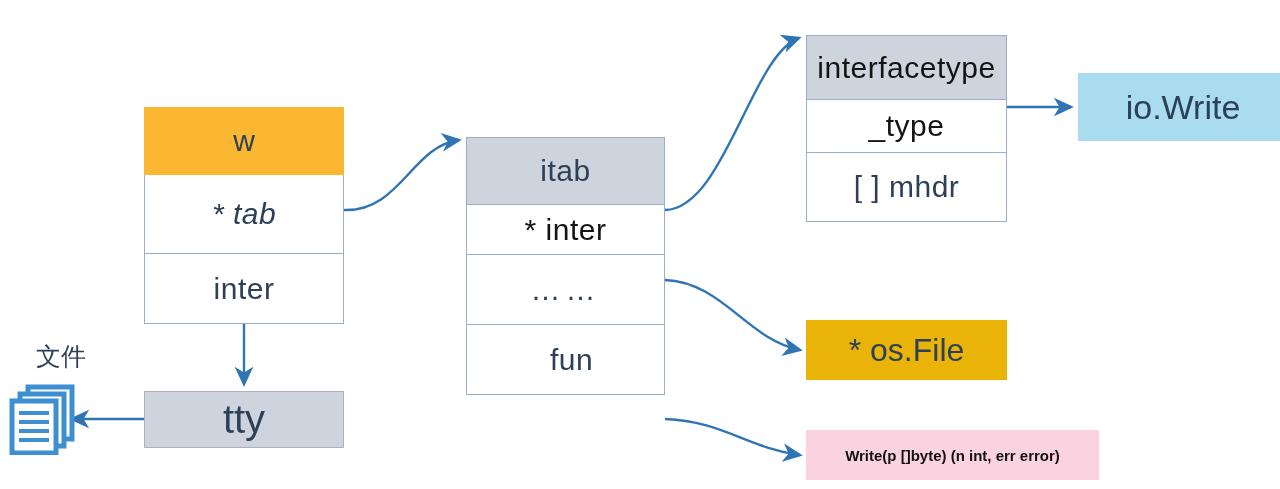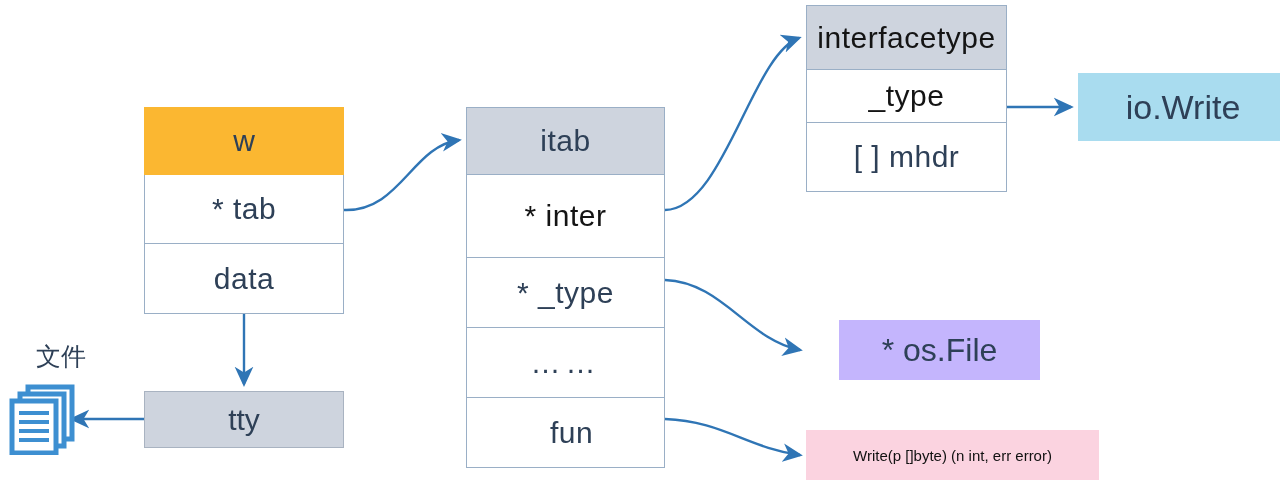--- a/index.html
+++ b/index.html
@@ -31,41 +31,42 @@
     align-items: center;
     justify-content: center;
     color: #2e4057;
     font-size: 30px;
     letter-spacing: .5px;
     white-space: nowrap;
   }
   .struct .row.head {
     border-top: 1px solid #9aafc6;
     background: #ced4de;
+    margin-top: 30px;
   }
   .struct .row.dark { color: #141414; }
   .struct .row.dots {
     letter-spacing: 5px;
     font-size: 30px;
   }
 
   
   .leaf {
     position: absolute;
     box-sizing: border-box;
     display: flex;
     align-items: center;
     justify-content: center;
     white-space: nowrap;
   }
   .leaf-orange { background: #fbb731; color: #2e4057; font-size: 30px; }
-  .leaf-gray   { background: #ced4de; border: 1px solid #a9b3c1; color: #2e4057; font-size: 30px; }
+  .leaf-gray   { background: #ced4de; border: 1px solid #a9b3c1; color: #2e4057; font-size: 40px; }
   .leaf-blue   { background: #a9dcef; color: #2e4057; font-size: 34px; }
-  .leaf-green  { background: #c4b5fd; color: #2e4057; font-size: 32px; margin-left: 33px; }
-  .leaf-pink   { background: #fbd3e0; color: #111111; font-size: 15px; font-weight: 400; }
+  .leaf-green  { background: #eab308; color: #2e4057; font-size: 32px; }
+  .leaf-pink   { background: #fbd3e0; color: #111111; font-size: 15px; font-weight: 700; }
 
   
   #file-icon { position: absolute; }
   #file-label {
     position: absolute;
     color: #2e4057;
     font-size: 25px;
     white-space: nowrap;
   }
 
@@ -101,37 +102,34 @@
 
     <path d="M665,419 C722,421 748,448 800,455" fill="none" stroke="#2f75b5" stroke-width="2.4" marker-end="url(#ah)"></path>
 
     <path d="M1007,107 L1071,107" fill="none" stroke="#2f75b5" stroke-width="2.4" marker-end="url(#ah)"></path>
   </svg>
 
   <div class="struct" style="left:144px; top:107px; width:200px;">
     <div class="leaf leaf-orange" style="position:relative; left:0; top:0; width:200px; height:68px;">
       <span>w</span>
     </div>
-    <div class="row" style="height:69px;">
+    <div class="row" style="height:79px;font-style:italic;">
       <span>* tab</span>
     </div>
     <div class="row" style="height:70px;">
-      <span>data</span>
+      <span>inter</span>
     </div>
   </div>
 
   <div class="struct" style="left:466px; top:107px; width:199px;border-radius:22px;">
     <div class="row head" style="height:68px;">
       <span>itab</span>
     </div>
-    <div class="row dark" style="height:83px;">
+    <div class="row dark" style="height:50px;">
       <span>* inter</span>
-    </div>
-    <div class="row" style="height:70px;">
-      <span>* _type</span>
     </div>
     <div class="row dots" style="height:70px;">
       <span>……</span>
     </div>
     <div class="row" style="height:70px;padding-left:12px;">
       <span>fun</span>
     </div>
   </div>
 
   <div class="struct" style="left:806px; top:5px; width:201px;">

